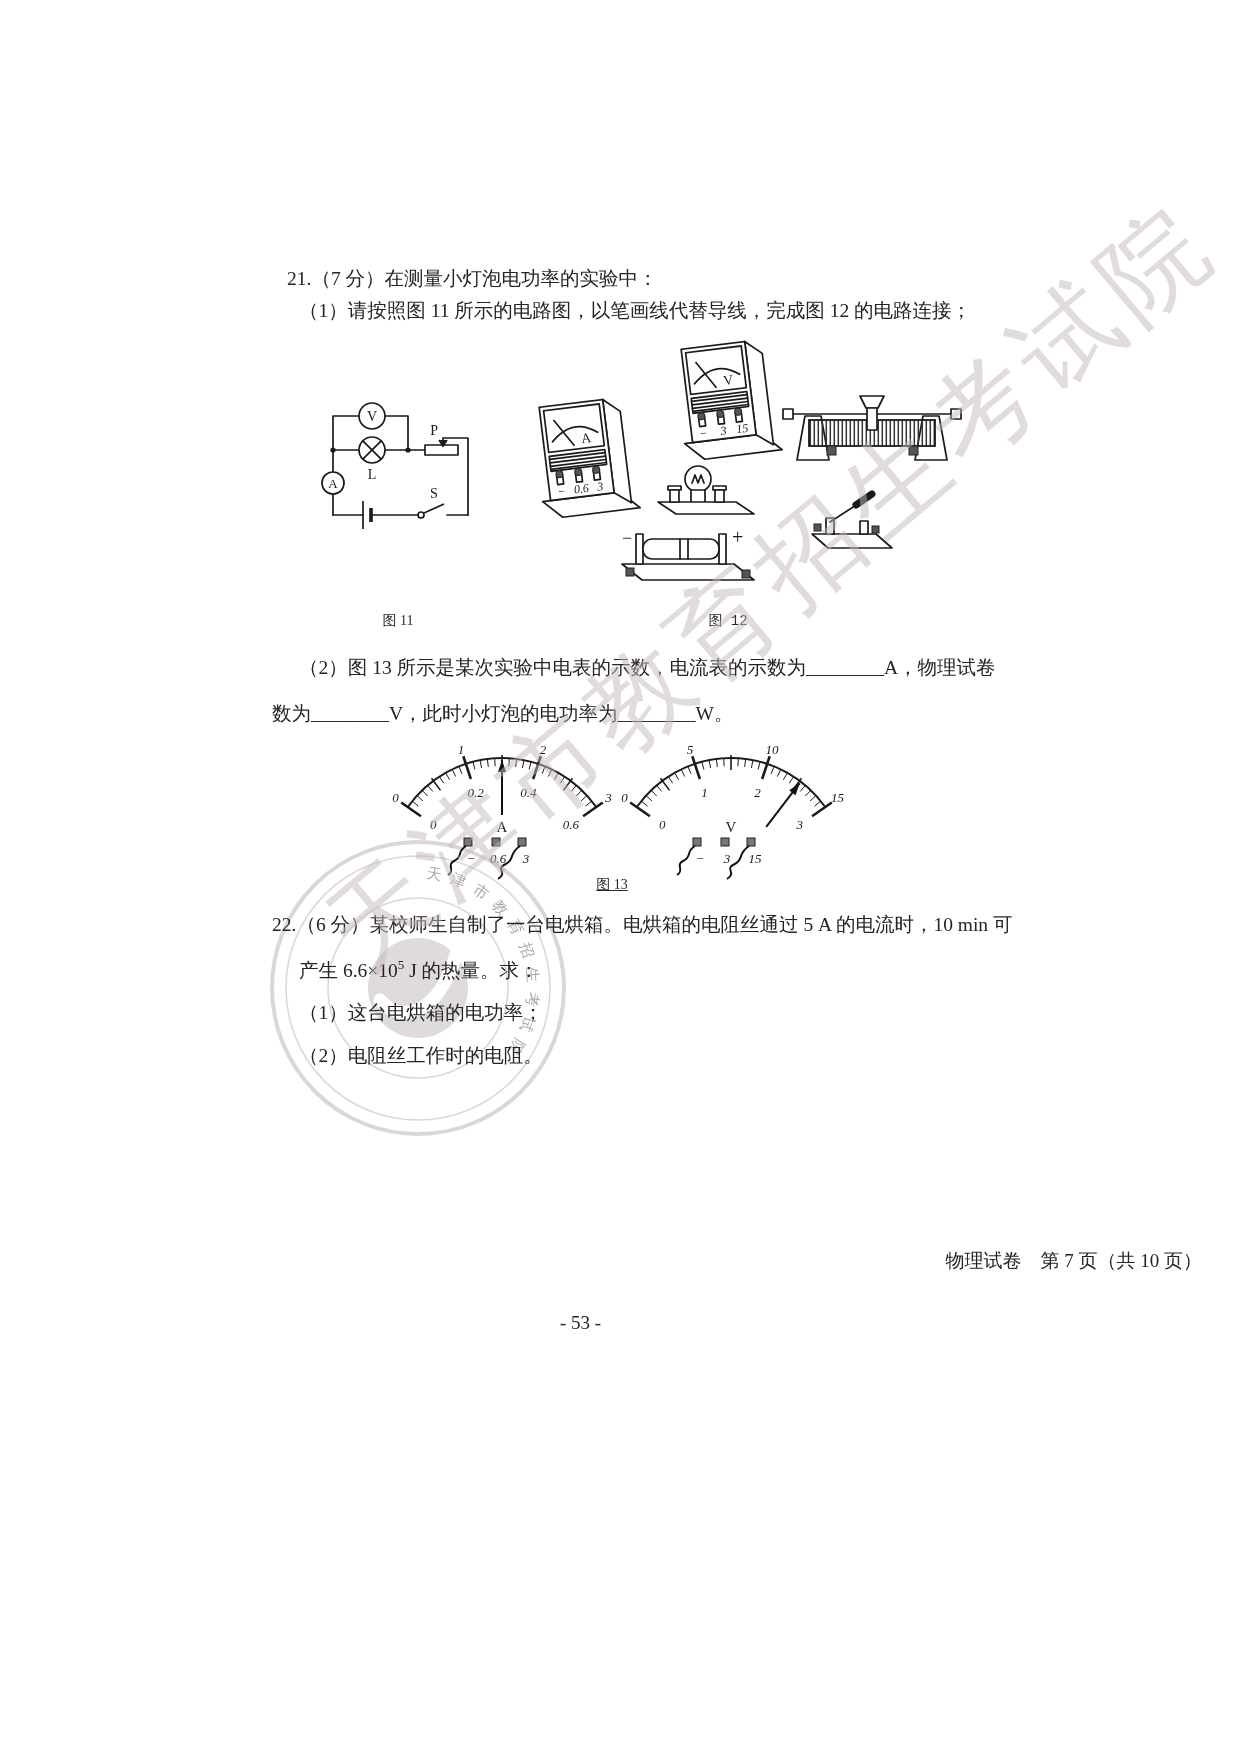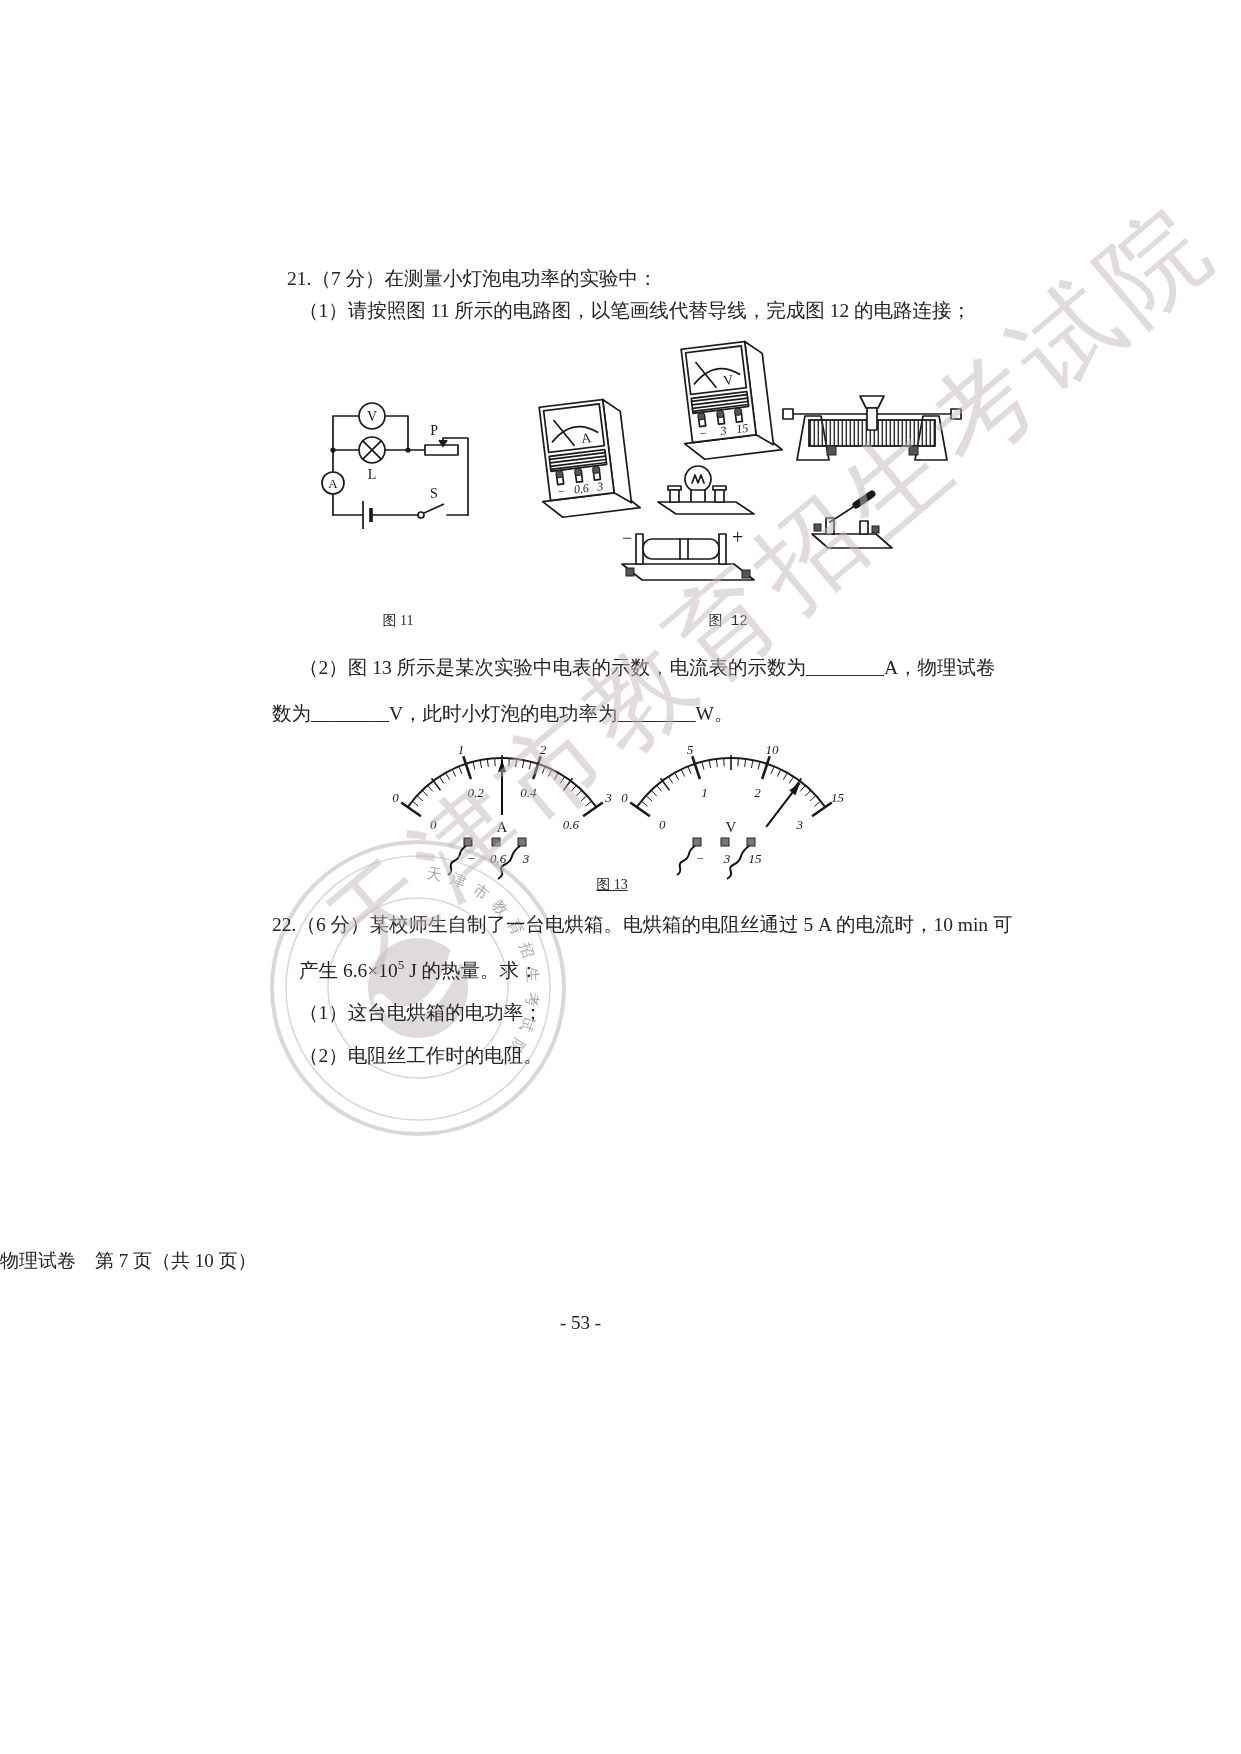--- a/index.html
+++ b/index.html
@@ -12,21 +12,21 @@
   svg{position:absolute;z-index:2;overflow:visible;}
   svg text{font-family:"Liberation Serif","DejaVu Serif",serif;fill:#1a1a1a;}
   .ln{fill:none;stroke:#1a1a1a;stroke-width:1.7;stroke-linejoin:round;stroke-linecap:round;}
   .fw{fill:#ffffff;stroke:#1a1a1a;stroke-width:1.7;stroke-linejoin:round;}
   .fd{fill:#555;stroke:#222;stroke-width:1;}
   .it{font-style:italic;}
   #watermark{position:absolute;left:340px;top:880px;height:130px;z-index:3;
      font-size:102px;letter-spacing:10px;white-space:nowrap;color:rgba(198,184,184,0.50);
      transform:rotate(-40deg);transform-origin:0 65px;pointer-events:none;}
   #seal{z-index:1;}
-  #footer-line{position:absolute;left:0;top:1248px;width:1202px;text-align:left;font-size:19px;z-index:2;}
+  #footer-line{position:absolute;left:0;top:1248px;width:1202px;text-align:right;font-size:19px;z-index:2;}
   #page-number{position:absolute;left:0;top:1312px;width:1161px;text-align:center;font-size:19px;z-index:2;}
 </style>
 </head>
 <body>
 
 <div id="watermark">天津市教育招生考试院</div>
 
 <svg id="seal" style="left:268px;top:838px;" width="300" height="300" viewBox="0 0 300 300">
   <g opacity="0.40">
     <circle cx="150" cy="150" r="146" fill="none" stroke="#a89e9e" stroke-width="4"></circle>

